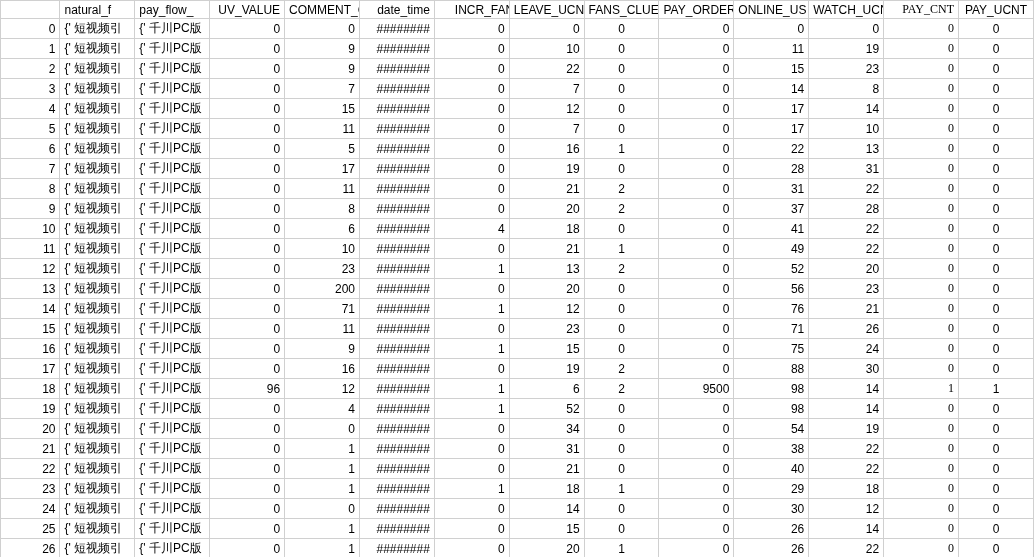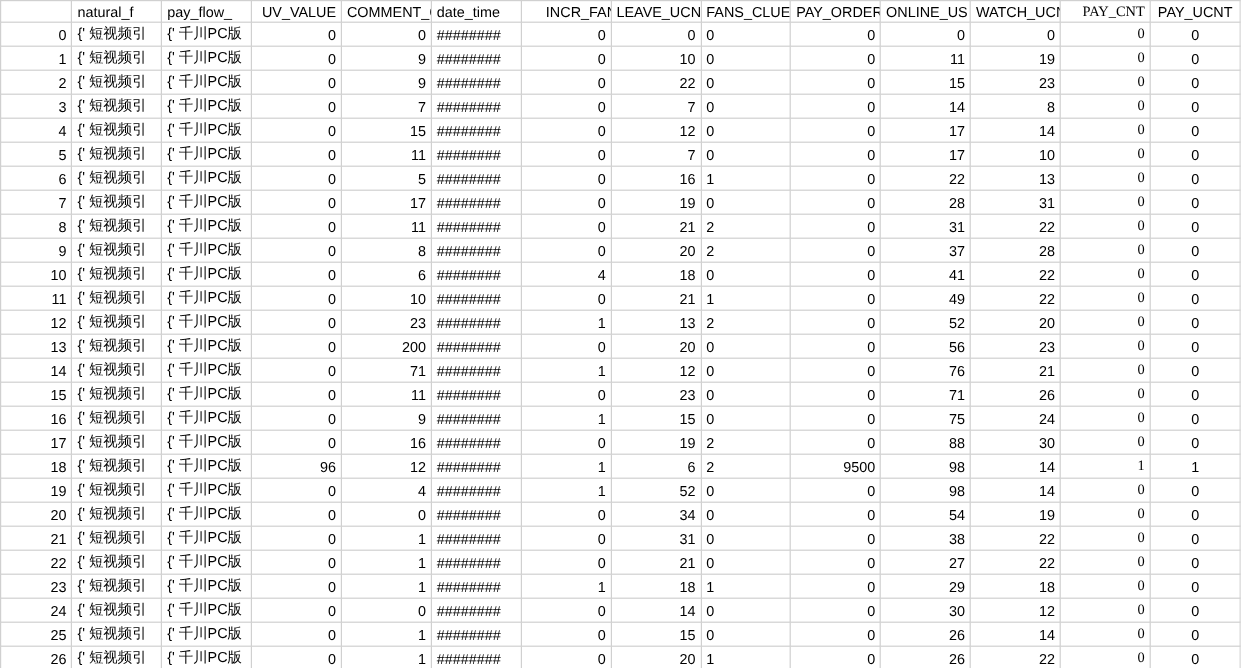--- a/index.html
+++ b/index.html
@@ -45,34 +45,35 @@
     .col-uvvalue {
       width: 73px;
       text-align: right;
     }
     .col-comment {
       width: 73px;
       text-align: right;
     }
     .col-datetime {
       width: 73px;
+      text-align: right;
     }
     .col-incrfans {
       width: 73px;
       text-align: right;
       padding-left: 20px;
     }
     .col-leaveucn {
       width: 73px;
       text-align: right;
       margin-top: 31px;
     }
     .col-fansclue {
       width: 73px;
-      text-align: left;
+      text-align: center;
     }
     .col-payorder {
       width: 73px;
       text-align: right;
     }
     .col-onlineus {
       width: 73px;
       text-align: right;
     }
     .col-watchucn {
@@ -468,21 +469,21 @@
         <td class="col-rownum">22</td>
         <td class="col-natural">{' 短视频引</td>
         <td class="col-payflow">{' 千川PC版</td>
         <td class="col-uvvalue">0</td>
         <td class="col-comment">1</td>
         <td class="col-datetime">########</td>
         <td class="col-incrfans">0</td>
         <td class="col-leaveucn">21</td>
         <td class="col-fansclue">0</td>
         <td class="col-payorder">0</td>
-        <td class="col-onlineus">27</td>
+        <td class="col-onlineus">40</td>
         <td class="col-watchucn">22</td>
         <td class="col-paycnt">0</td>
         <td class="col-payucnt">0</td>
       </tr>
       <tr>
         <td class="col-rownum">23</td>
         <td class="col-natural">{' 短视频引</td>
         <td class="col-payflow">{' 千川PC版</td>
         <td class="col-uvvalue">0</td>
         <td class="col-comment">1</td>

